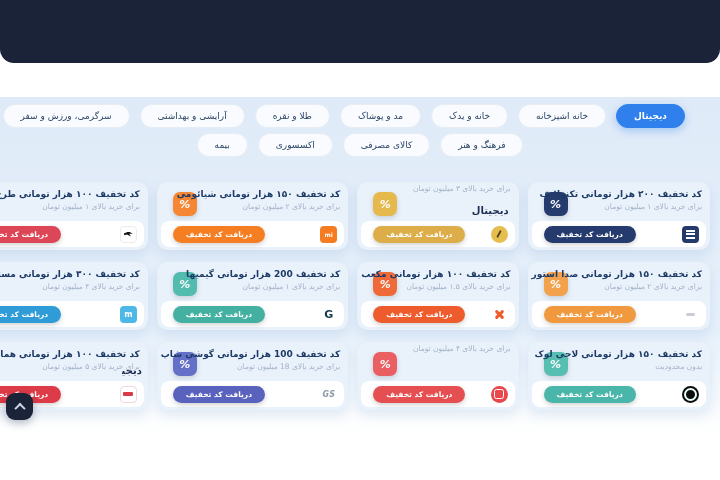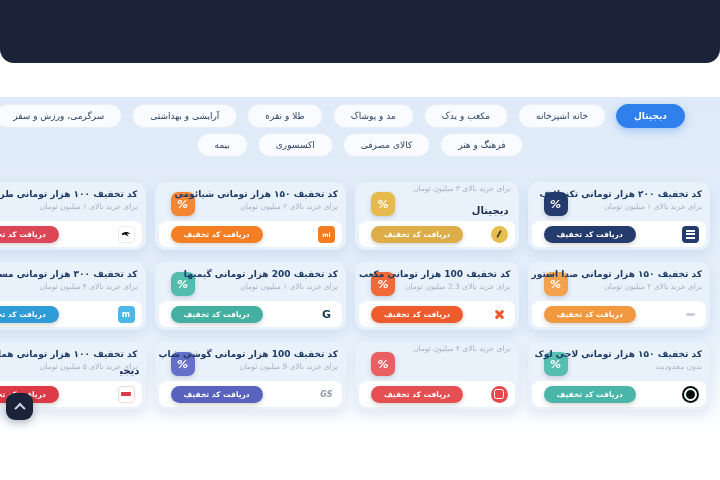--- a/index.html
+++ b/index.html
@@ -97,21 +97,21 @@
 <body>
 
 <div id="stage">
   <div class="top-banner"></div>
   <div class="blue-section"></div>
 
   <div class="content">
     <div class="pill-row r1" id="pillRow1">
         <div class="pill selected">دیجیتال</div>
         <div class="pill">خانه اشپزخانه</div>
-        <div class="pill">مکعب و یدک</div>
+        <div class="pill">خانه و یدک</div>
         <div class="pill">مد و پوشاک</div>
         <div class="pill">طلا و نقره</div>
         <div class="pill">آرایشی و بهداشتی</div>
         <div class="pill">سرگرمی، ورزش و سفر</div>
       </div>
     <div class="pill-row r2" id="pillRow2">
         <div class="pill">فرهنگ و هنر</div>
         <div class="pill">کالای مصرفی</div>
         <div class="pill">اکسسوری</div>
         <div class="pill">بیمه</div>
@@ -156,22 +156,22 @@
           <div class="badge" style="background: rgb(242, 162, 76);">%</div>
           <div class="card-title">کد تخفیف ۱۵۰ هزار تومانی صدا استور</div>
           <div class="card-sub">برای خرید بالای ۲ میلیون تومان</div>
           <div class="strip">
             <div class="bicon ic-sadastore"></div>
             <button class="get-btn" style="background: rgb(240, 153, 63);">دریافت کد تخفیف</button>
           </div>
         </div>
         <div class="card">
           <div class="badge" style="background: rgb(240, 106, 57);">%</div>
-          <div class="card-title">کد تخفیف 100 هزار تومانی مکعب</div>
-          <div class="card-sub">برای خرید بالای 2.3 میلیون تومان</div>
+          <div class="card-title">کد تخفیف ۱۰۰ هزار تومانی مکعب</div>
+          <div class="card-sub">برای خرید بالای ۱.۵ میلیون تومان</div>
           <div class="strip">
             <div class="bicon ic-mokaab"></div>
             <button class="get-btn" style="background: rgb(238, 91, 44);">دریافت کد تخفیف</button>
           </div>
         </div>
         <div class="card">
           <div class="badge" style="background: rgb(82, 188, 174);">%</div>
           <div class="card-title">کد تخفیف 200 هزار تومانی گیمیها</div>
           <div class="card-sub">برای خرید بالای ۱ میلیون تومان</div>
           <div class="strip">
@@ -200,21 +200,21 @@
           <div class="badge" style="background: rgb(234, 95, 98);">%</div>
           <div class="card-sub">برای خرید بالای ۴ میلیون تومان</div>
           <div class="strip">
             <div class="bicon ic-technobazar"></div>
             <button class="get-btn" style="background: rgb(230, 79, 82);">دریافت کد تخفیف</button>
           </div>
         </div>
         <div class="card">
           <div class="badge" style="background: rgb(100, 112, 200);">%</div>
           <div class="card-title">کد تخفیف 100 هزار تومانی گوشی شاپ</div>
-          <div class="card-sub">برای خرید بالای 9 میلیون تومان</div>
+          <div class="card-sub">برای خرید بالای 18 میلیون تومان</div>
           <div class="strip">
             <div class="bicon ic-gooshishop"></div>
             <button class="get-btn" style="background: rgb(89, 99, 190);">دریافت کد تخفیف</button>
           </div>
         </div>
         <div class="card">
           <div class="card-title">کد تخفیف ۱۰۰ هزار تومانی هماهنگ</div>
           <div class="card-sub">برای خرید بالای ۵ میلیون تومان</div>
           <div class="overlay-word clip">دیجیتال</div>
           <div class="strip">

